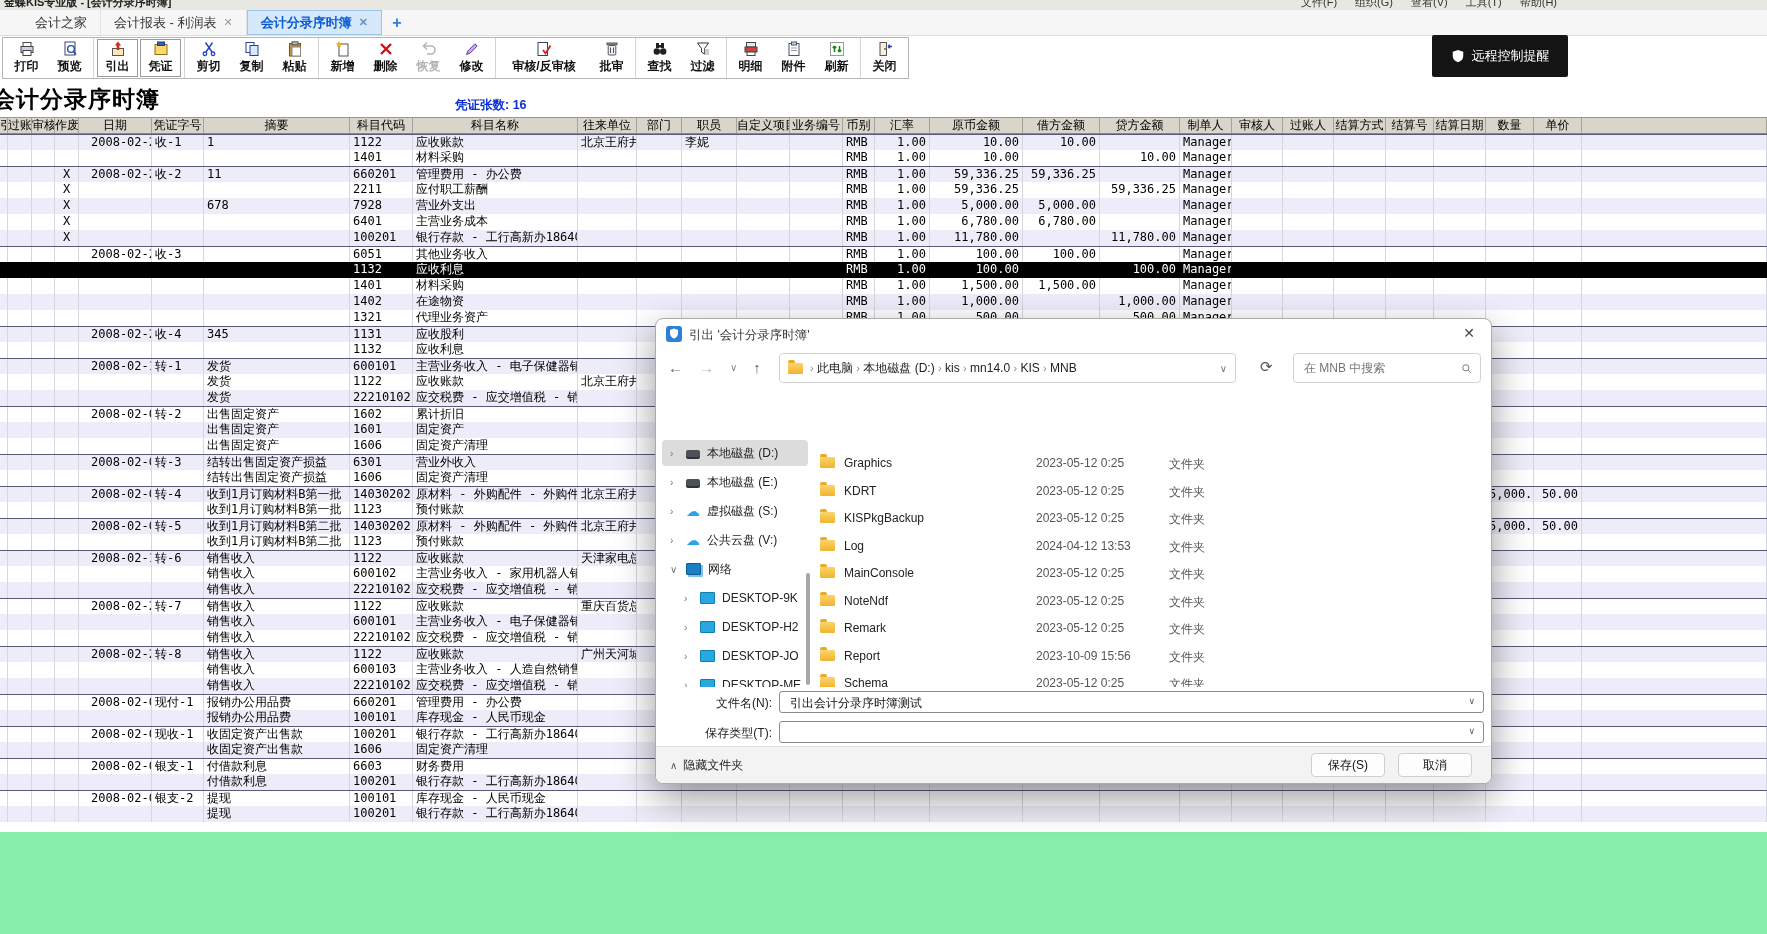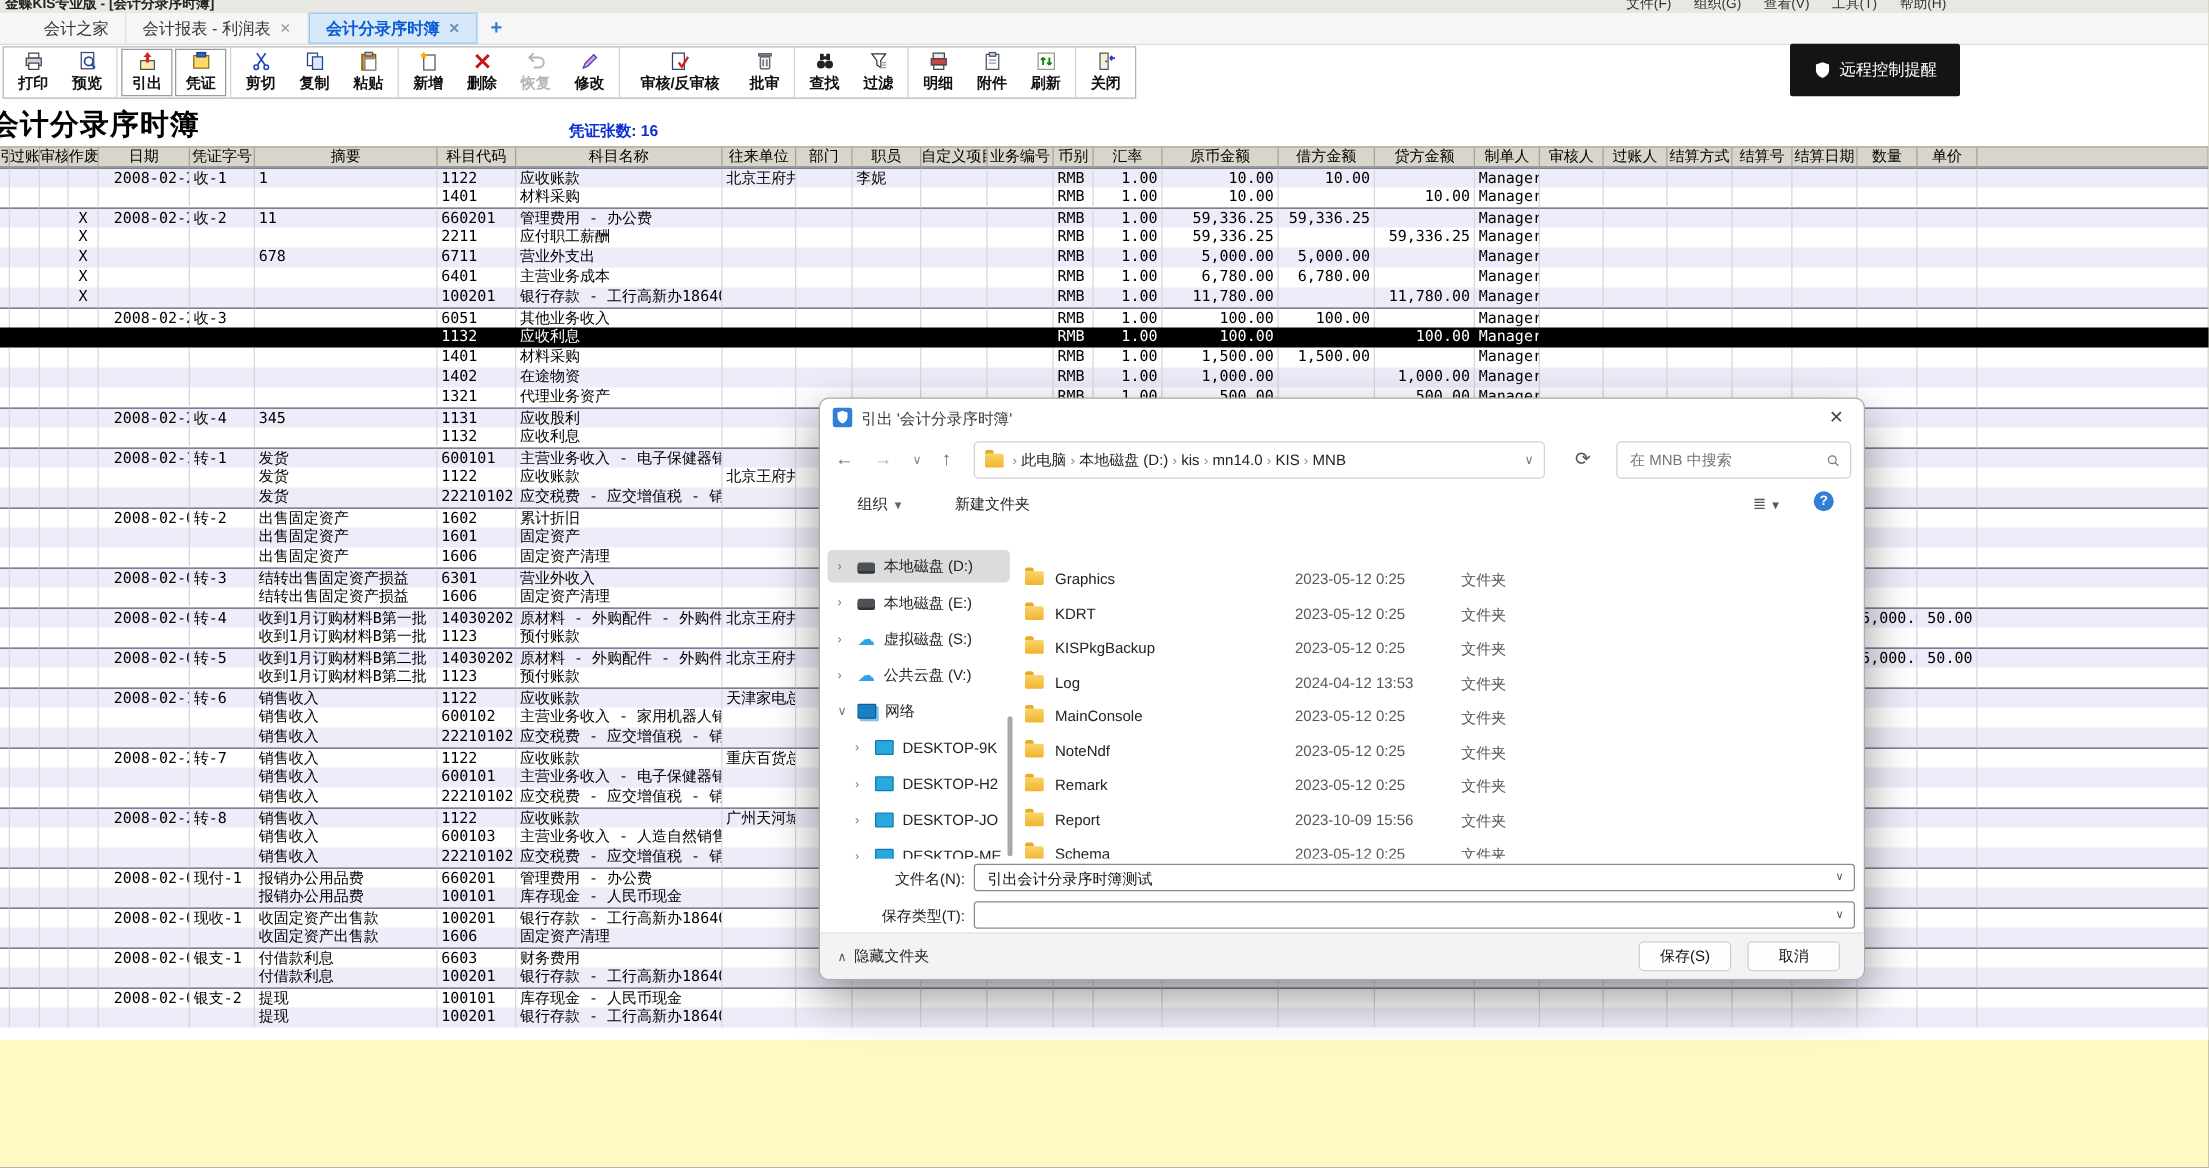--- a/index.html
+++ b/index.html
@@ -1,16 +1,16 @@
 <!DOCTYPE html>
 <html><head>
 <meta charset="utf-8">
 <style>
   html,body{margin:0;padding:0;background:#7e7e7e;font-family:"Liberation Sans",sans-serif;}
-  #app{position:relative;width:1767px;height:934px;background:#fef9c3;overflow:hidden;}
+  #app{position:relative;width:1767px;height:934px;background:#86efac;overflow:hidden;}
 
   
   .topstrip{position:absolute;left:0;top:0;width:100%;height:10px;background:#e9e7e1;border-bottom:1px solid #cdcabf;overflow:hidden;}
   .topstrip .wt{position:absolute;left:4px;top:-5px;font-size:11px;color:#222;white-space:nowrap;font-weight:bold;}
   .topstrip .menus{position:absolute;right:210px;top:-5px;font-size:11px;color:#333;white-space:nowrap;}
   .topstrip .menus span{margin-left:18px;}
 
   
   .chrome{position:absolute;top:36px;left:0;width:100%;height:81px;background:#ffffff;}
   .tabbar{position:absolute;top:10px;left:0;width:100%;height:26px;background:#f6f6f6;border-bottom:1px solid #dcdcdc;display:flex;align-items:stretch;padding-left:22px;box-sizing:border-box;}
@@ -500,21 +500,21 @@
           <div class="td" style="width: 185px;"></div>
         </div>
         <div class="tr stripe">
           <div class="td" style="width: 8px;"></div>
           <div class="td c" style="width: 24px;"></div>
           <div class="td c" style="width: 23px;"></div>
           <div class="td c" style="width: 24px;">X</div>
           <div class="td date" style="width: 73px;"></div>
           <div class="td" style="width: 52px;"></div>
           <div class="td" style="width: 146px;">678</div>
-          <div class="td" style="width: 63px;">6711</div>
+          <div class="td" style="width: 63px;">7928</div>
           <div class="td" style="width: 165px;">营业外支出</div>
           <div class="td" style="width: 59px;"></div>
           <div class="td" style="width: 45px;"></div>
           <div class="td" style="width: 55px;"></div>
           <div class="td" style="width: 53px;"></div>
           <div class="td" style="width: 53px;"></div>
           <div class="td" style="width: 32px;">RMB</div>
           <div class="td r" style="width: 55px;">1.00</div>
           <div class="td r" style="width: 93px;">5,000.00</div>
           <div class="td r" style="width: 77px;">5,000.00</div>
@@ -1697,26 +1697,20 @@
     <span class="arefresh">⟳</span>
 
     <div class="sbox">
       <input placeholder="在 MNB 中搜索" style="">
       <svg viewBox="0 0 16 16">
           <circle cx="7" cy="7" r="4.5" fill="none" stroke="#777" stroke-width="1.4"></circle>
           <line x1="10.5" y1="10.5" x2="14" y2="14" stroke="#777" stroke-width="1.4"></line>
         </svg>
     </div>
 
-    <div class="dtool">
-      <span class="org"><span>组织</span><span class="car">▼</span></span>
-      <span class="nf">新建文件夹</span>
-      <span class="view">≣<span class="car">▼</span></span>
-      <span class="help">?</span>
-    </div>
 
     <div class="dmain">
       <div class="sidebar" id="dsidebar">
           <div class="sitem selct" style="top: 17px;">
             <span class="chev">›</span>
             <span class="ico-drive"></span>
             <span>本地磁盘 (D:)</span>
           </div>
           <div class="sitem" style="top: 46px;">
             <span class="chev">›</span>

